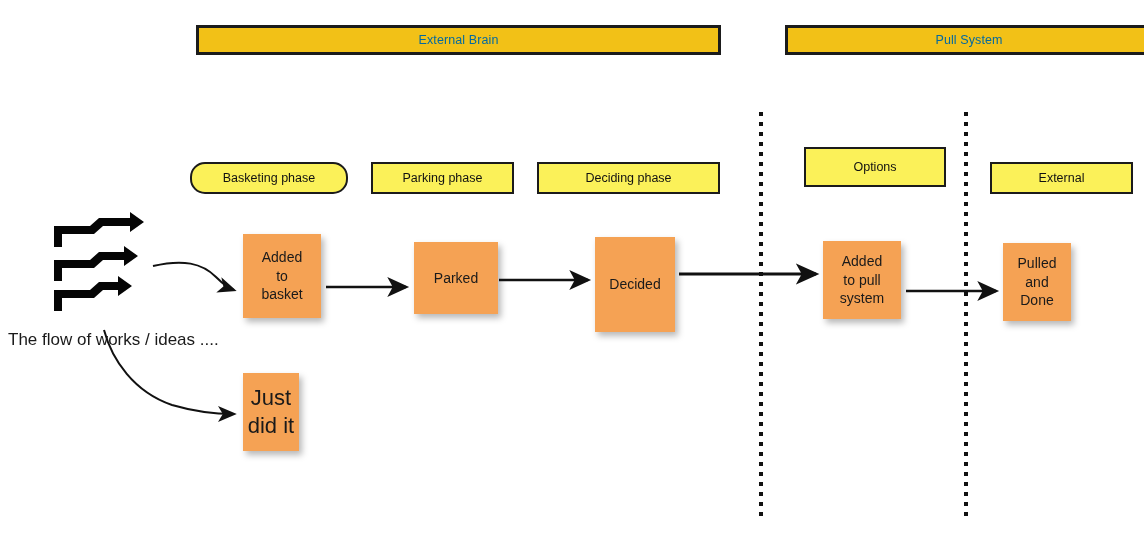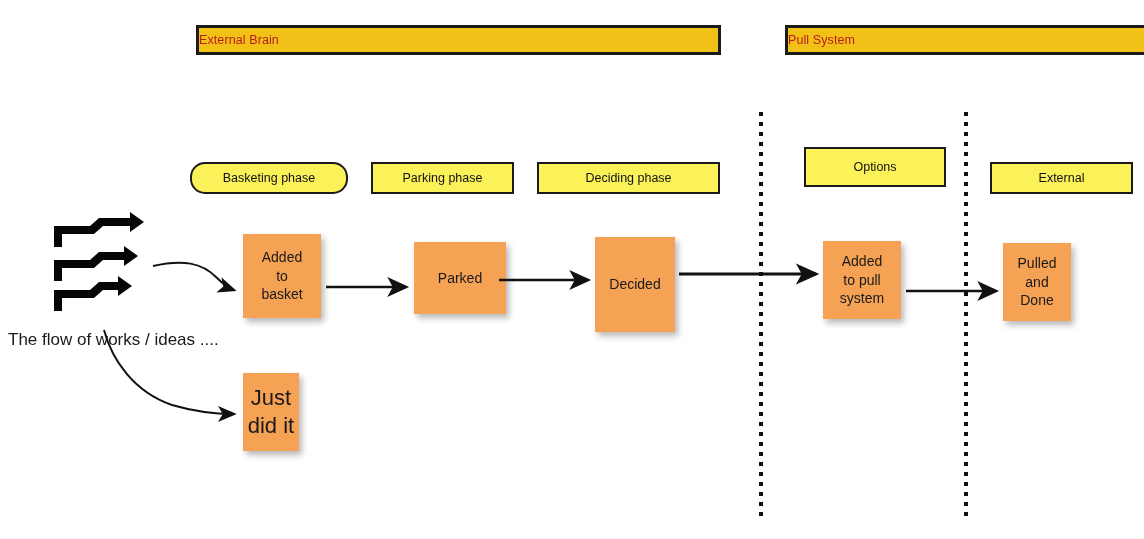--- a/index.html
+++ b/index.html
@@ -20,23 +20,23 @@
   }
 
   
   .lane-header {
     position: absolute;
     box-sizing: border-box;
     background: #F2C117;
     border: 3px solid #1b1b1b;
     display: flex;
     align-items: center;
-    justify-content: flex-start;
+    justify-content: center;
     font-size: 12.5px;
-    color: #b91c1c;
+    color: #0369a1;
     letter-spacing: 0.1px;
   }
 
   
   .phase-box {
     position: absolute;
     box-sizing: border-box;
     background: #FBF159;
     border: 2.5px solid #1b1b1b;
     display: flex;
@@ -115,21 +115,21 @@
   <div class="phase-box" id="phase-4" style="left: 990px; top: 162px; width: 143px; height: 32px;">
     <span>External</span>
   </div>
 
   <div class="divider" id="divider-0" style="left: 759px; top: 112px; height: 408px;"></div>
   <div class="divider" id="divider-1" style="left: 964px; top: 112px; height: 408px;"></div>
 
   <div class="note" id="note-0" style="left: 243px; top: 234px; width: 78px; height: 84px;">
     <span>Added<br>to<br>basket</span>
   </div>
-  <div class="note" id="note-1" style="left: 414px; top: 242px; width: 92px; height: 72px;">
+  <div class="note" id="note-1" style="left: 414px; top: 242px; width: 84px; height: 72px;">
     <span>Parked</span>
   </div>
   <div class="note" id="note-2" style="left: 595px; top: 237px; width: 80px; height: 95px;">
     <span>Decided</span>
   </div>
   <div class="note" id="note-3" style="left: 823px; top: 241px; width: 78px; height: 78px;">
     <span>Added<br>to pull<br>system</span>
   </div>
   <div class="note" id="note-4" style="left: 1003px; top: 243px; width: 68px; height: 78px;">
     <span>Pulled<br>and<br>Done</span>

